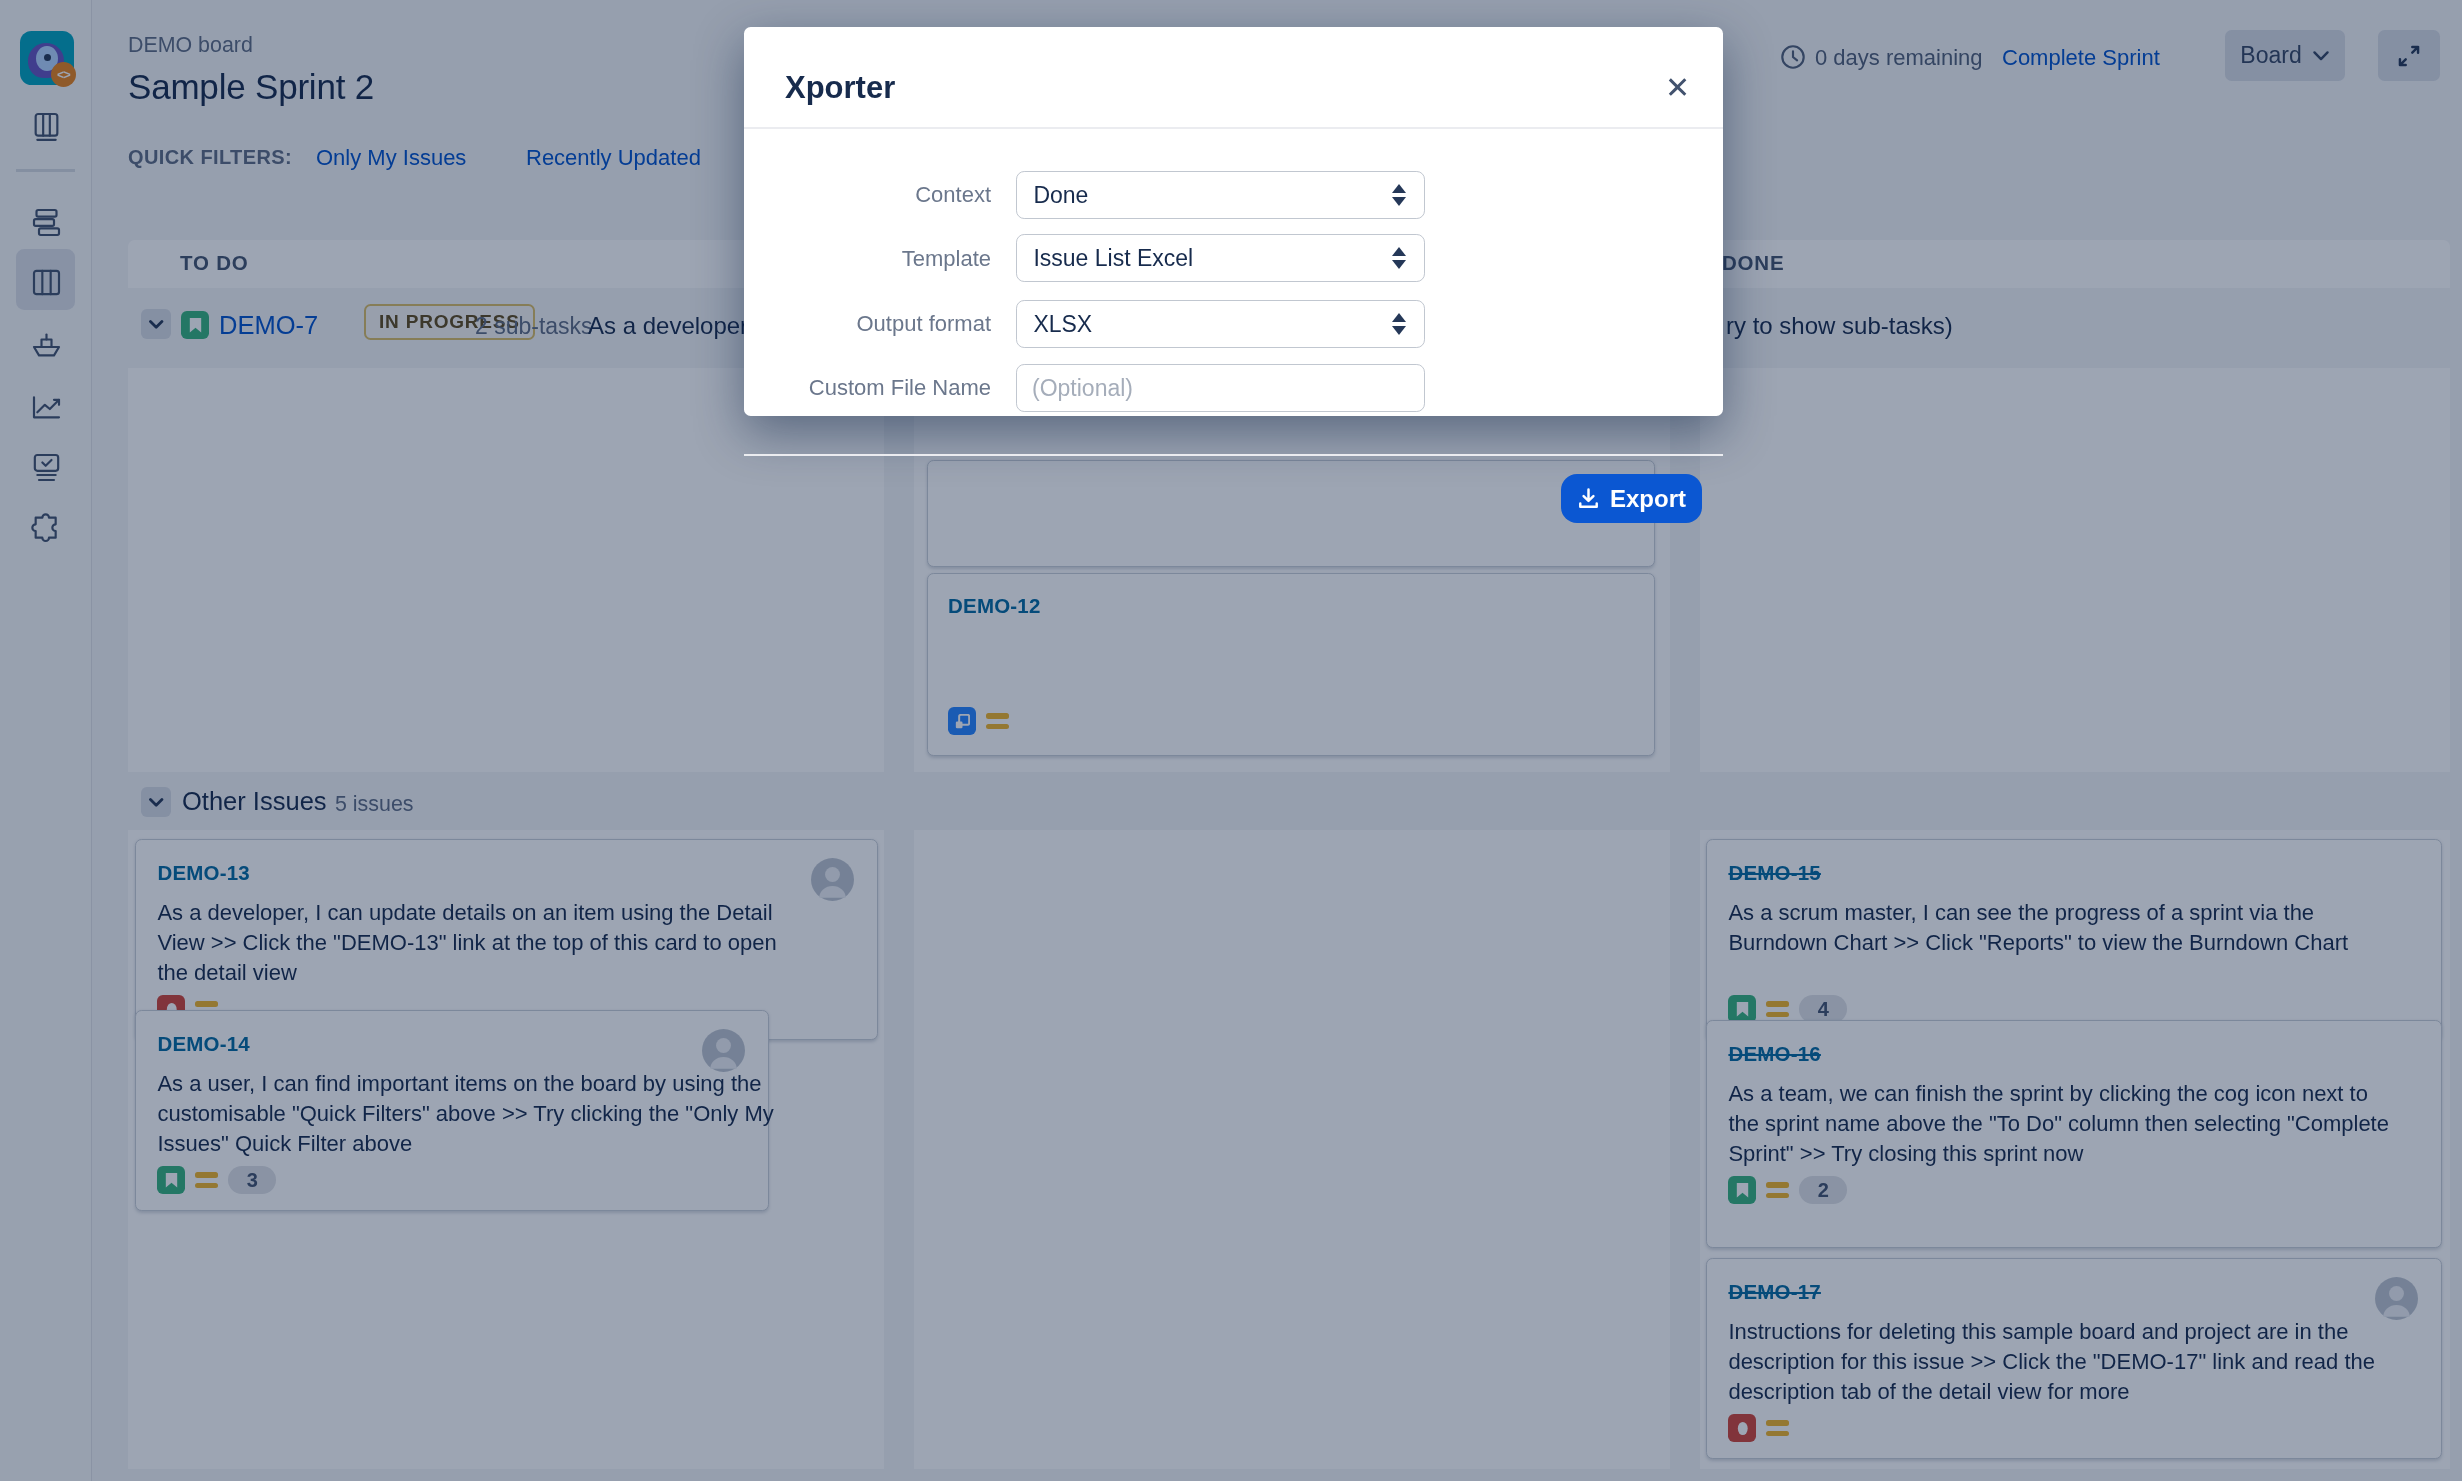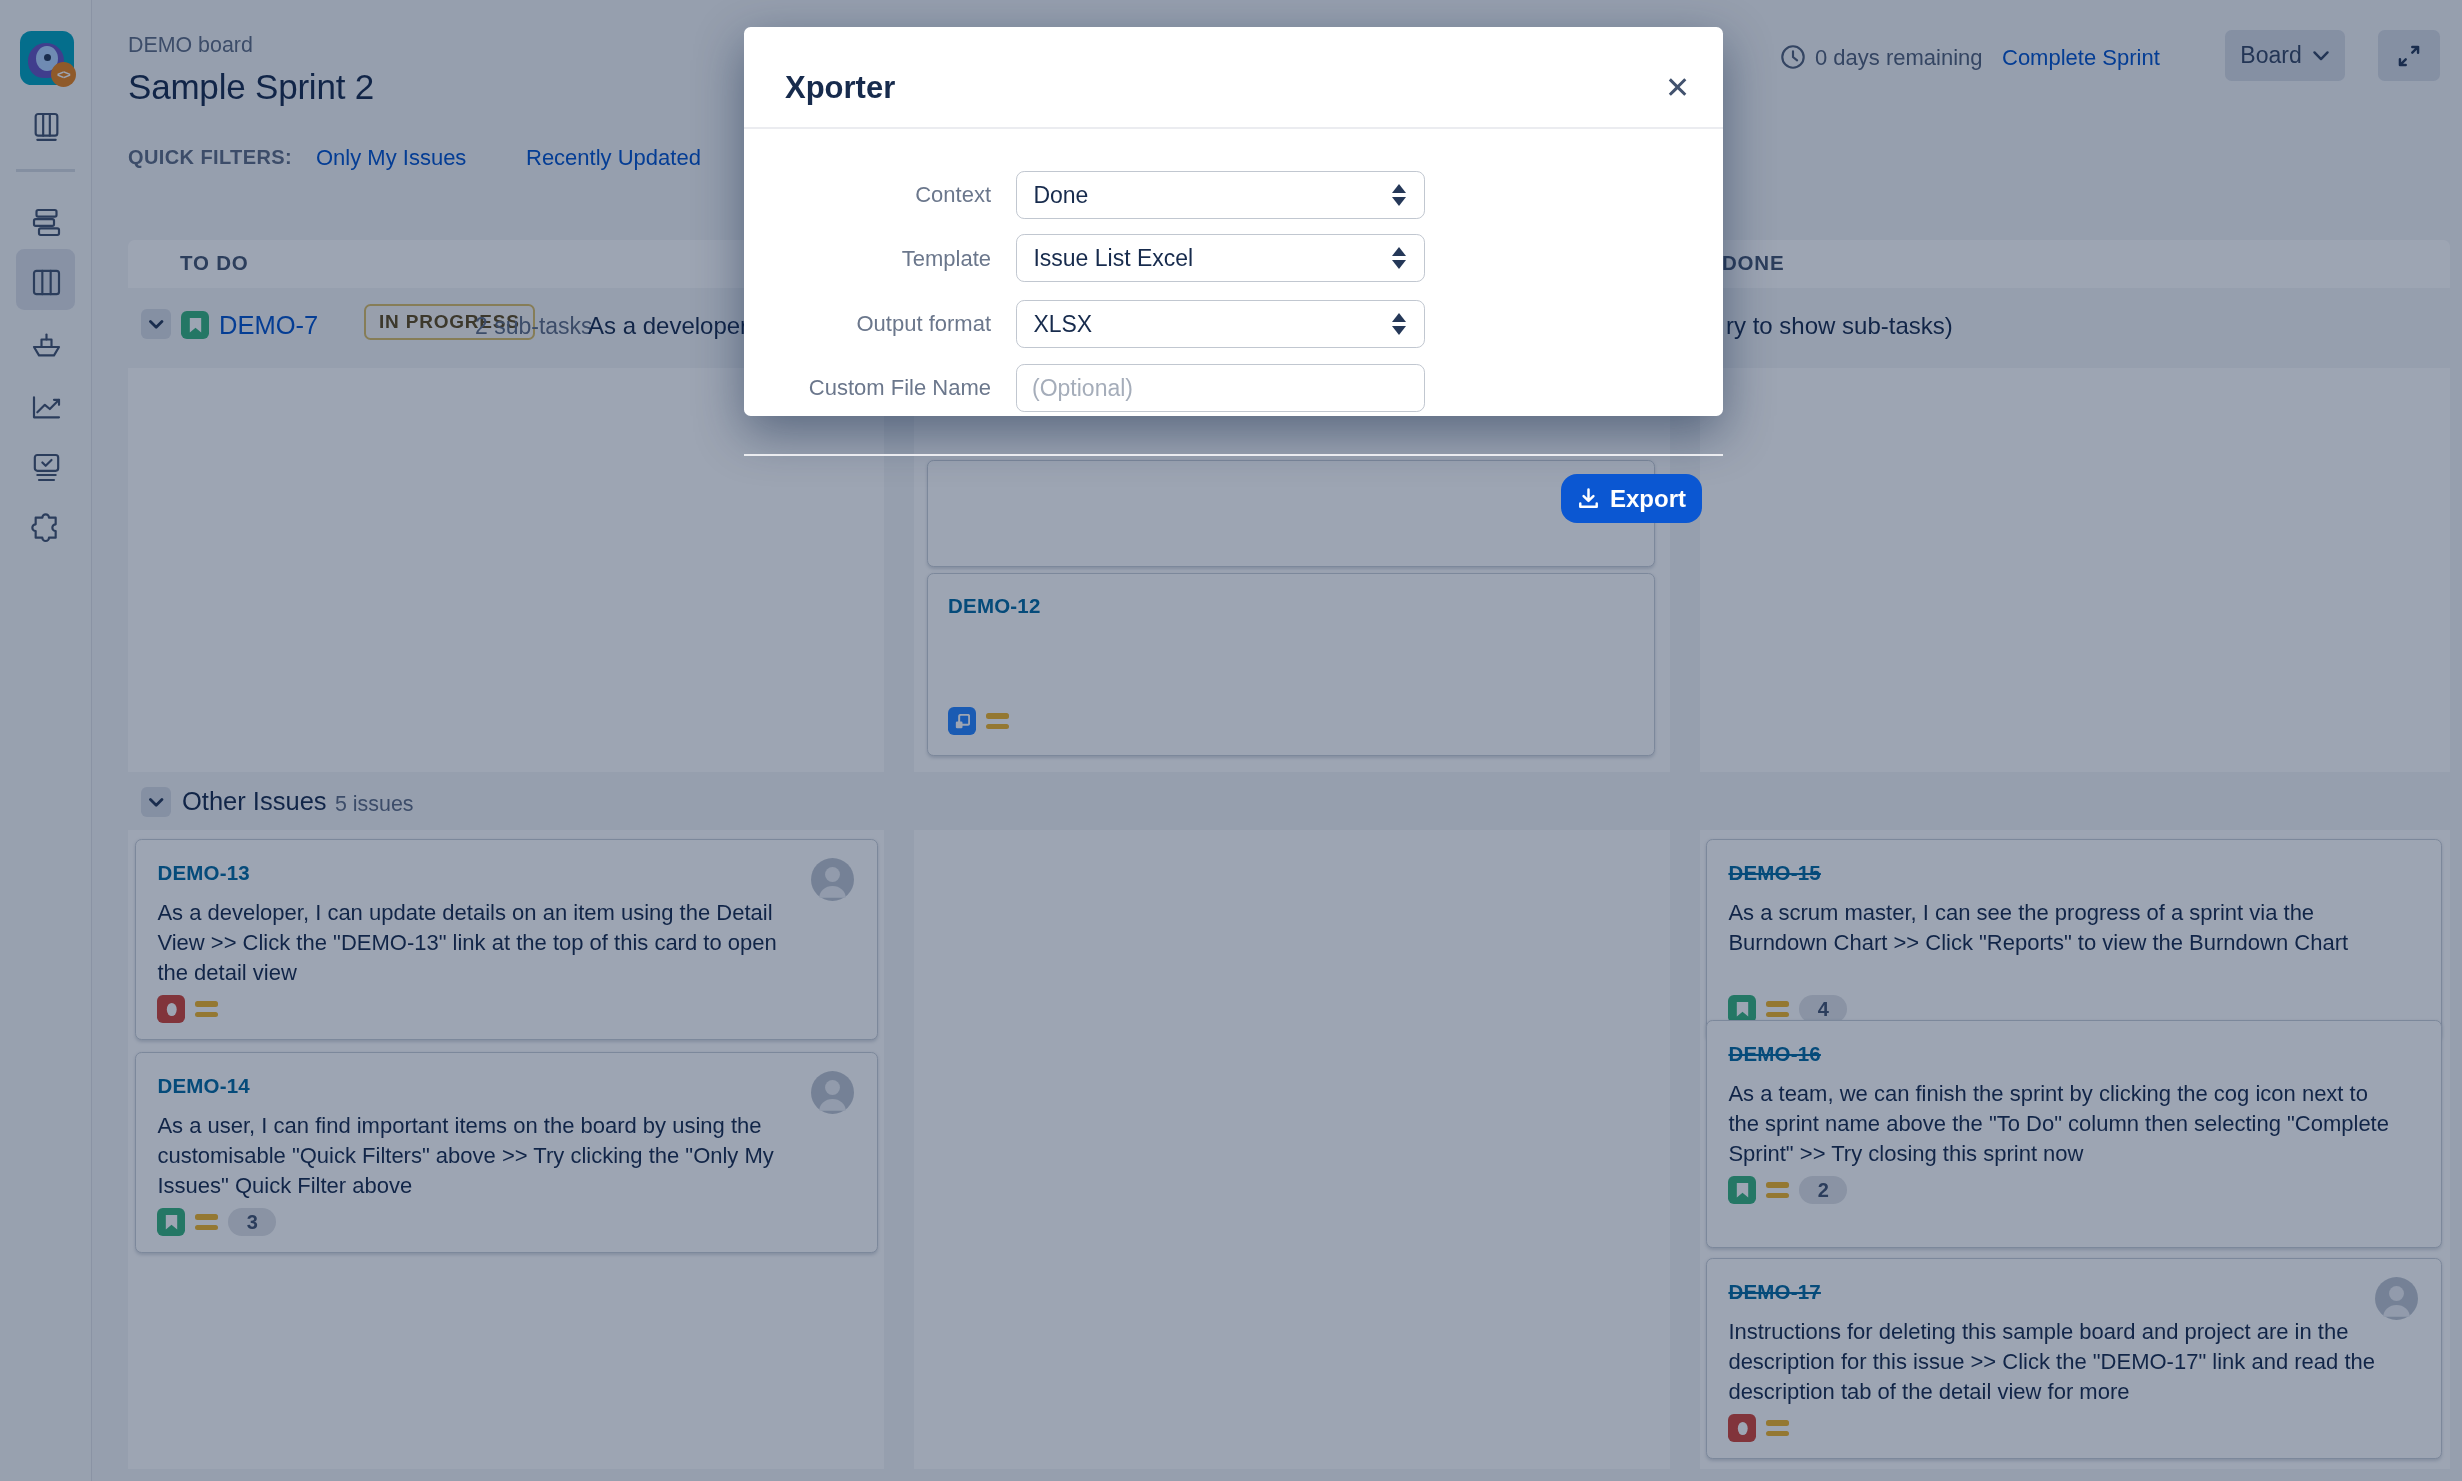--- a/index.html
+++ b/index.html
@@ -218,21 +218,21 @@
           <ellipse cx="7" cy="9" rx="6" ry="8" fill="#fff"></ellipse>
         </svg>
     </span>
     <span class="prio">
         <i></i>
         <i></i>
       </span>
   </div>
 </div>
 
-<div class="abs card" style="left:135px;top:1052px;width:743px;height:201px">
+<div class="abs card" style="left:135px;top:1010px;width:634px;height:201px">
   <div class="card-key" style="position:absolute;left:21.4px;top:21.4px">DEMO-14</div>
   <svg class="avatar-svg" style="position:absolute;right:23px;top:18px" viewBox="0 0 52 52">
     <circle cx="26" cy="26" r="26" fill="#BDC4CF"></circle>
       <circle cx="26" cy="20" r="9" fill="#EDEFF3"></circle>
       <path d="M10 48 a16 14 0 0 1 32 0 z" fill="#EDEFF3"></path>
   </svg>
   <div class="card-text" style="position:absolute;left:21.4px;top:58px;width:649px">As a user, I can find important items on the board by using the customisable "Quick Filters" above &gt;&gt; Try clicking the "Only My Issues" Quick Filter above</div>
   <div class="icons-row" style="position:absolute;left:21.4px;top:155px">
     <span class="type-ic type-story">
       <svg width="13" height="16.4" viewBox="0 0 16 20">

